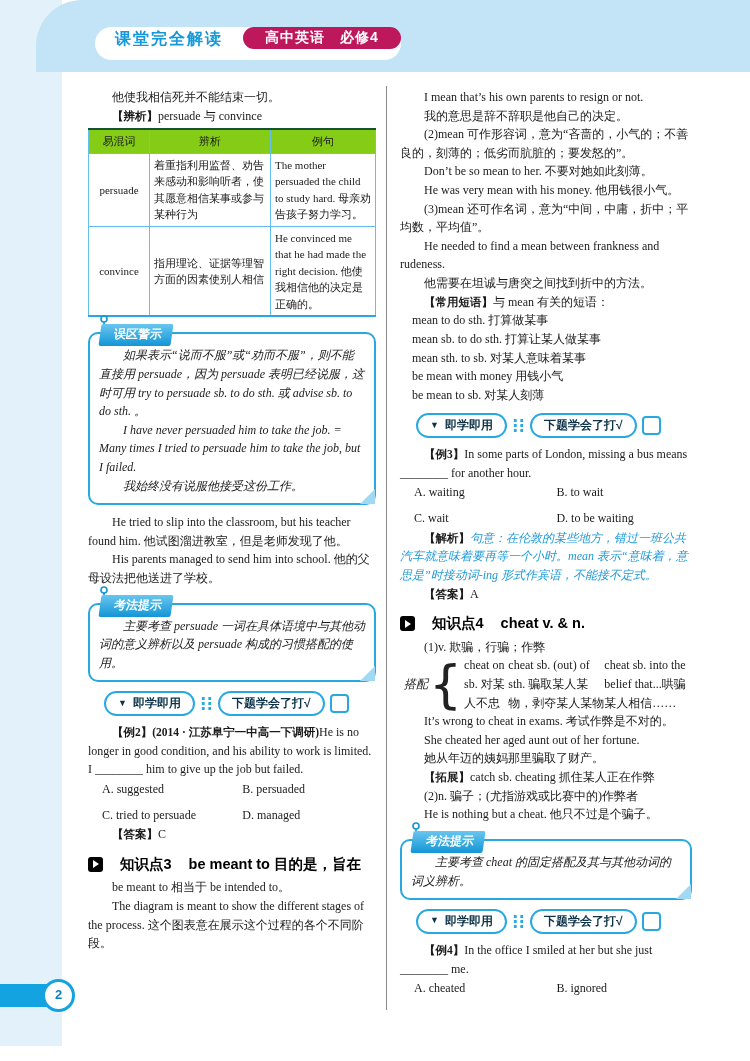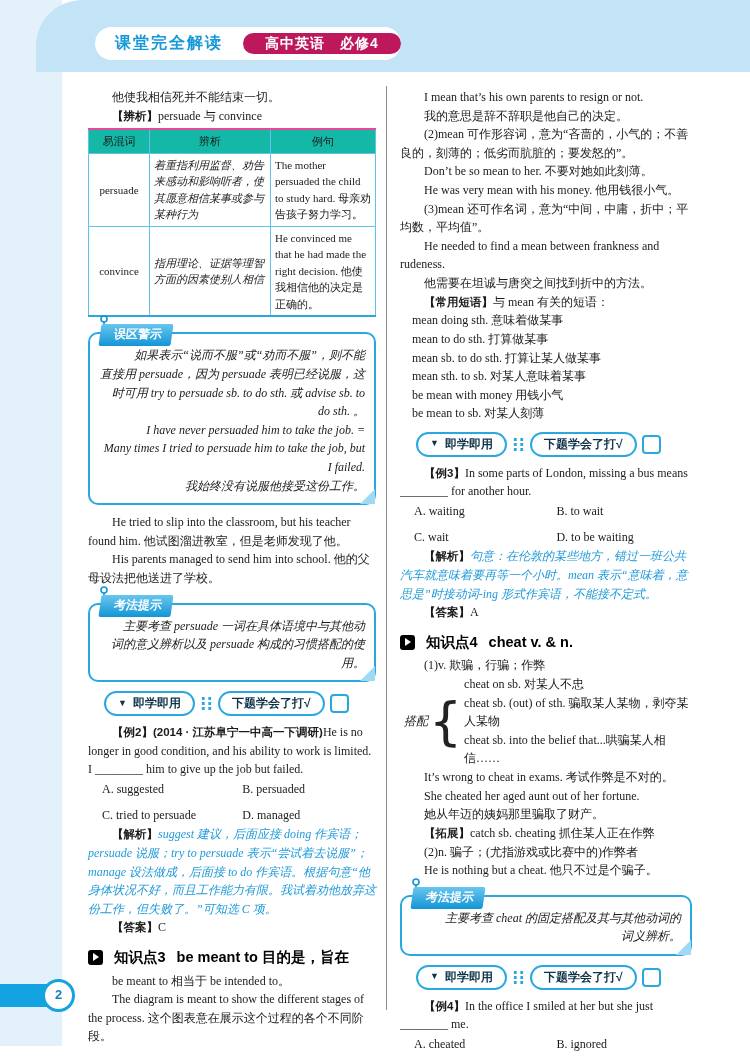--- a/index.html
+++ b/index.html
@@ -7,69 +7,69 @@
     width:750px;height:1061px;position:relative;overflow:hidden;
     background:#ffffff;
     font-family:"Liberation Serif","DejaVu Serif",serif;
     font-size:12px;line-height:1.55;color:#1a1a1a;
   }
   
   .left-strip{position:absolute;left:0;top:0;width:62px;height:1046px;background:#e3f1fa;}
   .top-band{position:absolute;left:36px;top:0;right:0;height:72px;background:#c3e3f6;border-top-left-radius:46px;}
   .content-panel{position:absolute;left:62px;top:72px;right:0;bottom:15px;background:#fff;border-top-left-radius:20px;}
   
-  .pills{position:absolute;left:95px;top:27px;height:33px;display:flex;align-items:center;background:#fff;border-radius:17px;font-family:"Liberation Sans","DejaVu Sans",sans-serif;font-weight:bold;}
+  .pills{position:absolute;left:95px;top:27px;height:33px;display:flex;align-items:flex-start;background:#fff;border-radius:17px;font-family:"Liberation Sans","DejaVu Sans",sans-serif;font-weight:bold;}
   .pill-white{display:flex;align-items:center;padding:0 20px;color:#1599d9;font-size:16px;letter-spacing:2px;}
   .pill-blue{display:flex;align-items:center;padding:0 22px;background:#be185d;color:#fff;font-size:14px;border-radius:17px;letter-spacing:1px;}
   
   .page-bar{position:absolute;left:0;top:984px;width:58px;height:23px;background:#14a3e1;}
   .page-circle{position:absolute;left:42px;top:979px;width:27px;height:27px;background:#fff;border:3px solid #14a3e1;border-radius:50%;
     display:flex;align-items:center;justify-content:center;color:#0f7fc0;font-weight:bold;font-size:13px;font-family:"Liberation Sans",sans-serif;}
   
   .col{position:absolute;top:88px;}
   .col-left{left:88px;width:288px;}
   .col-right{left:400px;width:292px;}
   .divider{position:absolute;left:386px;top:86px;height:924px;width:1px;background:#8b8b8b;}
   p{margin:0;text-indent:2em;}
-  .lbl{font-weight:bold;font-family:Liberation Sans, sans-serif;font-size:11.5px;}
+  .lbl{font-weight:bold;font-family:Liberation Serif, serif;font-size:11.5px;}
   .blue-analysis{color:#1e9ad8;font-style:italic;}
   
   table.cmp{width:100%;border-collapse:collapse;margin:3px 0 6px;font-size:11px;line-height:1.5;}
   table.cmp th,table.cmp td{border:1px solid #63c0ea;padding:3px 4px;vertical-align:middle;}
-  table.cmp thead th{background:#14b8a6;font-weight:normal;text-align:center;border-top:2px solid #ec4899;}
+  table.cmp thead th{background:#84cc16;font-weight:normal;text-align:center;border-top:2px solid #14532d;}
   table.cmp tbody tr:last-child td{border-bottom:2px solid #2aa7e0;}
   td.word{text-align:center;width:52px;}
-  td.anal{width:112px;font-style:italic;}
+  td.anal{width:112px;}
   
   .notice{position:relative;border:2px solid #29a8e0;border-radius:10px;padding:12px 9px 8px;margin:15px 0 8px;font-style:italic;}
   .badge{position:absolute;top:-10px;left:10px;display:flex;align-items:center;}
   .badge-bg{background:linear-gradient(180deg,#69c6ee 0%,#1295d6 100%);color:#fff;font-style:normal;
     font-family:"Liberation Sans","DejaVu Sans",sans-serif;font-weight:bold;font-size:12px;
     padding:1px 10px 2px 14px;transform:skewX(-8deg);border-radius:2px;}
   .pin{position:absolute;left:-2px;top:-9px;}
   .fold{position:absolute;right:-1px;bottom:-1px;width:0;height:0;border-style:solid;border-width:0 0 15px 15px;border-color:transparent transparent #9fd9f3 transparent;}
   .fold::after{content:"";position:absolute;left:-17px;top:-1px;width:0;height:0;border-style:solid;border-width:16px 0 0 16px;border-color:transparent transparent transparent #ffffff00;}
-  .notice .txt p{text-indent:2em;text-align:right;}
+  .notice .txt p{text-indent:2em;}
   
   .practice{display:flex;align-items:center;gap:5px;margin:9px 0 7px 16px;font-family:"Liberation Sans","DejaVu Sans",sans-serif;}
   .cap{border:2px solid #29a8e0;border-radius:14px;padding:1px 12px;font-weight:bold;font-size:12px;color:#0d3349;display:flex;align-items:center;gap:6px;white-space:nowrap;}
   .tri{font-size:9px;color:#0d3349;}
   .dots{width:13px;height:15px;background-image:radial-gradient(circle,#29a8e0 1.4px,transparent 1.7px);background-size:6.5px 5px;}
   .chk{width:15px;height:15px;border:2px solid #29a8e0;border-radius:4px;}
   
-  .kp{display:flex;align-items:center;gap:11px;margin:9px 0 3px;font-family:"Liberation Sans","DejaVu Sans",sans-serif;font-weight:bold;font-size:14.5px;color:#000;}
+  .kp{display:flex;align-items:center;gap:17px;margin:9px 0 3px;font-family:"Liberation Sans","DejaVu Sans",sans-serif;font-weight:bold;font-size:14.5px;color:#000;}
   .play{width:15px;height:15px;background:#000;border-radius:3px;position:relative;flex:0 0 auto;}
   .play-tri{position:absolute;left:5px;top:3.5px;width:0;height:0;border-left:6px solid #fff;border-top:4px solid transparent;border-bottom:4px solid transparent;}
   
   .opts{display:grid;grid-template-columns:1.05fr 1fr;margin:1px 0 1px 14px;row-gap:7px;}
   
   .dapei{display:flex;align-items:center;margin:0 0 0 4px;}
   .dapei-label{font-style:italic;font-weight:normal;white-space:nowrap;}
   .brace{font-size:52px;font-weight:normal;line-height:0.9;color:#222;margin:0 2px 0 1px;font-family:"DejaVu Sans",sans-serif;}
-  .dapei-lines{display:flex;flex-direction:column;}
+  .dapei-lines{display:flex;flex-direction:row;}
   .phrase{padding-left:12px;}
 </style>
 </head>
 <body>
 
 <div class="left-strip"></div>
 <div class="top-band"></div>
 <div class="content-panel"></div>
 
 <div class="pills">
@@ -154,21 +154,20 @@
     <span class="chk"></span>
   </div>
 
   <p><span class="lbl">【例2】</span><span class="lbl">(2014 · 江苏阜宁一中高一下调研)</span><span>He is no longer in good condition, and his ability to work is limited. I ________ him to give up the job but failed.</span></p>
   <div class="opts">
     <span>A. suggested</span>
     <span>B. persuaded</span>
     <span>C. tried to persuade</span>
     <span>D. managed</span>
   </div>
-  <p><span class="lbl">【解析】</span><span class="blue-analysis">suggest 建议，后面应接 doing 作宾语；persuade 说服；try to persuade 表示“尝试着去说服”；manage 设法做成，后面接 to do 作宾语。根据句意“他身体状况不好，而且工作能力有限。我试着劝他放弃这份工作，但失败了。”可知选 C 项。</span></p>
   <p><span class="lbl">【答案】</span><span>C</span></p>
 
   <div class="kp">
     <span class="play">
         <span class="play-tri"></span>
       </span>
     <span>知识点3</span>
     <span>be meant to 目的是，旨在</span>
   </div>
   <p>be meant to 相当于 be intended to。</p>
@@ -181,21 +180,20 @@
   <p>I mean that’s his own parents to resign or not.</p>
   <p>我的意思是辞不辞职是他自己的决定。</p>
   <p>(2)mean 可作形容词，意为“吝啬的，小气的；不善良的，刻薄的；低劣而肮脏的；要发怒的”。</p>
   <p>Don’t be so mean to her. 不要对她如此刻薄。</p>
   <p>He was very mean with his money. 他用钱很小气。</p>
   <p>(3)mean 还可作名词，意为“中间，中庸，折中；平均数，平均值”。</p>
   <p>He needed to find a mean between frankness and rudeness.</p>
   <p>他需要在坦诚与唐突之间找到折中的方法。</p>
 
   <p><span class="lbl">【常用短语】</span><span>与 mean 有关的短语：</span></p>
-  <div class="phrase">mean doing sth. 意味着做某事</div>
   <div class="phrase">mean to do sth. 打算做某事</div>
   <div class="phrase">mean sb. to do sth. 打算让某人做某事</div>
   <div class="phrase">mean sth. to sb. 对某人意味着某事</div>
   <div class="phrase">be mean with money 用钱小气</div>
   <div class="phrase">be mean to sb. 对某人刻薄</div>
 
   <div class="practice">
     <span class="cap">
         <span class="tri">▼</span>
         <span>即学即用</span>

